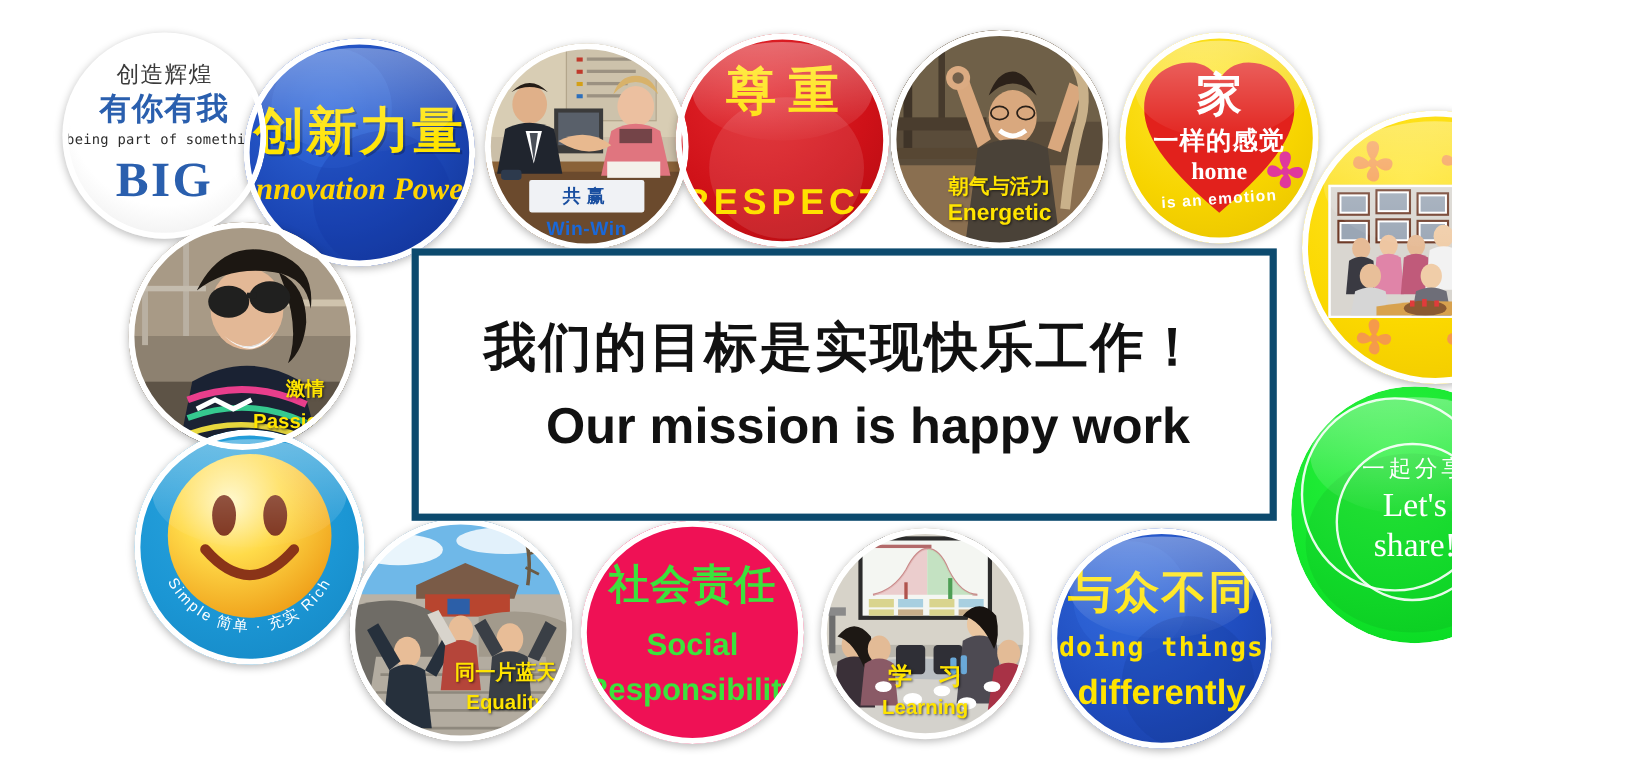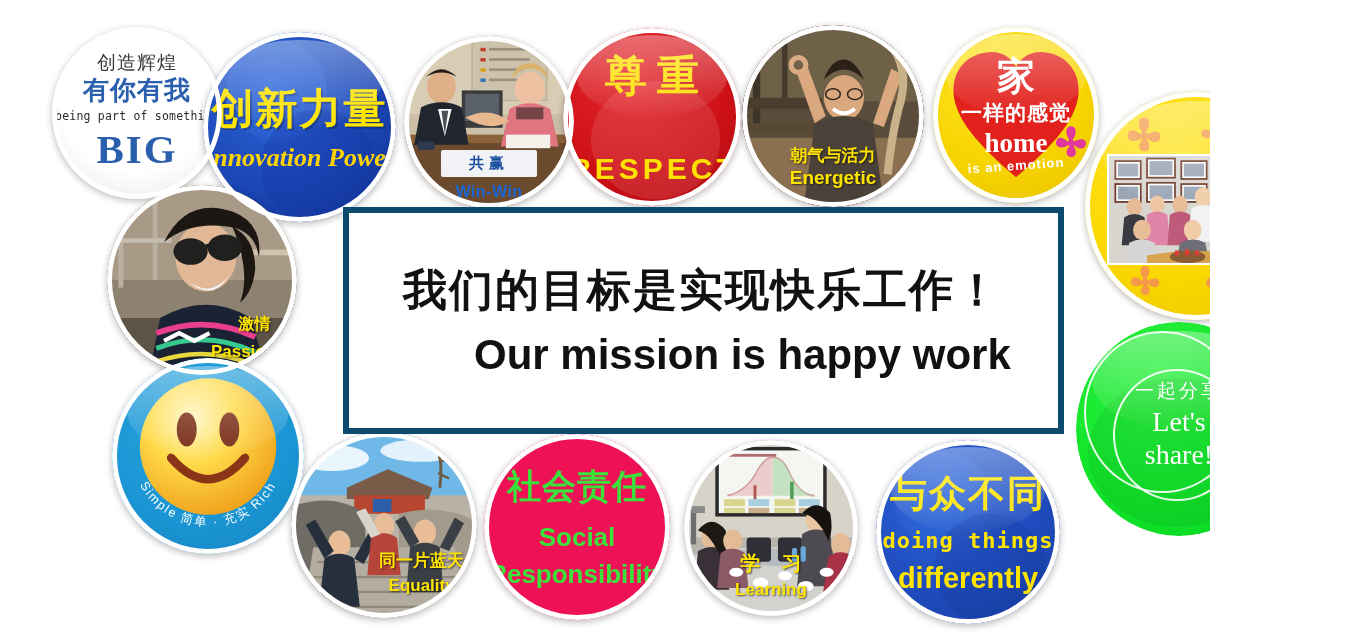--- a/index.html
+++ b/index.html
@@ -158,21 +158,21 @@
   #badge-home .heart {
     position: absolute; z-index: 10; left: 9%; top: 7%; width: 82%; height: 86%;
   }
   #badge-home .txt {
     position: relative; z-index: 22; display: flex; flex-direction: column;
     align-items: center; margin-top: -14px;
   }
   #badge-home .l1 { font-size: 38px; color: #fff; font-weight: bold; line-height: 1; }
   #badge-home .l2 { font-size: 21px; color: #fff; font-weight: bold; margin-top: 4px; letter-spacing: 1px; }
   #badge-home .l3 {
-    font-size: 27px; color: #fff; font-weight: bold;
+    font-size: 20px; color: #fff; font-weight: bold;
     font-family: "Liberation Serif", serif; margin-top: 1px;
   }
   #badge-home .l4 {
     position: absolute; z-index: 22; bottom: 17%; left: 0; width: 100%;
     font-size: 13px; color: #fff; font-weight: bold; letter-spacing: 1px;
     transform: rotate(-4deg);
   }
   .flower { position: absolute; z-index: 24; }
 
   
@@ -307,21 +307,21 @@
     justify-content: center;
     box-sizing: border-box;
     padding-left: 54px;
   }
   #mission-panel .m-cn {
     font-size: 44px; font-weight: bold; color: #111; letter-spacing: 2px;
     line-height: 1.25; white-space: nowrap;
   }
   #mission-panel .m-en {
     font-size: 42px; font-weight: bold; color: #111; letter-spacing: 0px;
-    margin-top: 14px; margin-left: 71px; white-space: nowrap;
+    margin-top: 14px; margin-left: 52px; white-space: nowrap;
   }
 </style>
 </head>
 <body>
 
 <div id="stage">
 
   <div class="badge" id="badge-big" style="left:52px; top:27px; width:170px; height:172px;">
     <div class="inner">
       <div class="l1">创造辉煌</div>

